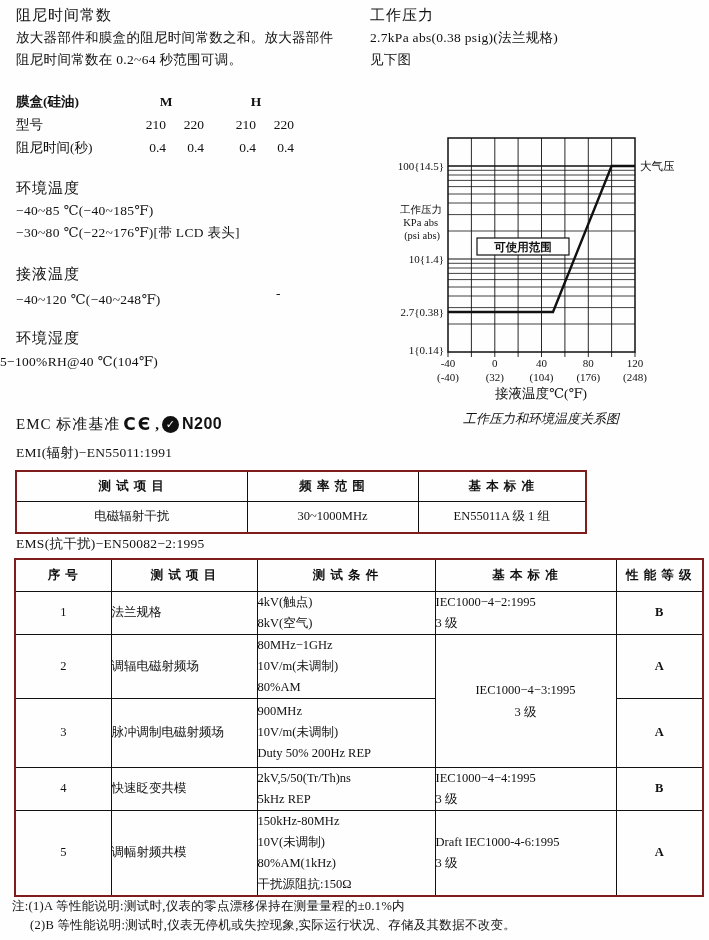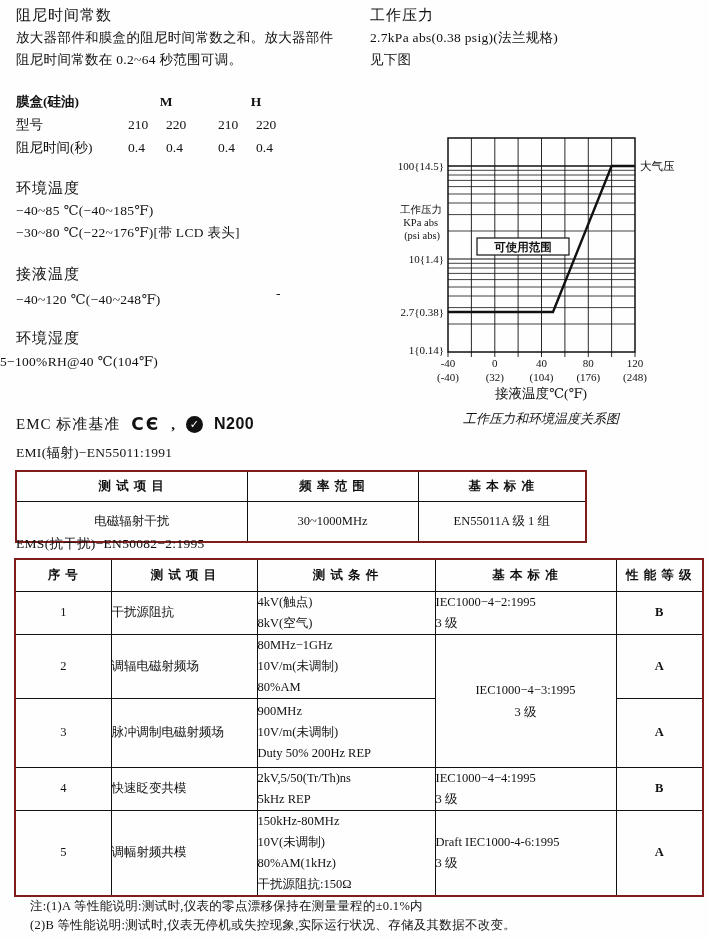--- a/index.html
+++ b/index.html
@@ -7,26 +7,26 @@
     width:709px;height:940px;position:relative;background:#fefefe;
     color:#111;font-family:"Liberation Serif","DejaVu Serif",serif;
     font-size:13.5px;-webkit-font-smoothing:antialiased;overflow:hidden;
   }
   .abs{position:absolute;white-space:nowrap;}
   .h{font-weight:normal;font-size:15px;letter-spacing:1px;}
   .line{font-size:13.5px;letter-spacing:.3px;}
   
   .dgrid{display:grid;grid-template-columns:112px 38px 38px 14px 38px 38px;grid-auto-rows:23px;align-items:center;}
   .dgrid .lab{text-align:left;}
-  .dgrid .val{text-align:left;}
+  .dgrid .val{text-align:right;}
   .dgrid .bold{font-weight:bold;}
   .span2{grid-column:span 2;text-align:center;font-weight:bold;}
   .gapcell{}
   
-  .emcline{display:flex;align-items:center;gap:11px;}
+  .emcline{display:flex;align-items:center;gap:3px;}
   .cemark{font-weight:bold;font-size:17px;letter-spacing:2px;font-family:"DejaVu Sans",sans-serif;}
   .comma{font-size:15px;font-weight:bold;}
   .ctick{width:17px;height:17px;border-radius:50%;background:#111;color:#fff;
     display:inline-flex;align-items:center;justify-content:center;
     font-size:11px;font-weight:bold;font-family:"DejaVu Sans",sans-serif;}
   .n200{font-family:"Liberation Sans","DejaVu Sans",sans-serif;font-weight:700;font-size:16px;letter-spacing:.5px;}
   
   table{border-collapse:collapse;table-layout:fixed;}
   .dtable{border:2px solid #7f1d1d;}
   .dtable th,.dtable td{border:1px solid #111;font-size:12.5px;padding:0;}
@@ -147,21 +147,21 @@
         <col style="width:231px">
         <col style="width:171px">
         <col style="width:168px">
       </colgroup>
     <tbody>
         <tr style="height:30px">
       <th>测 试 项 目</th>
       <th>频 率 范 围</th>
       <th>基 本 标 准</th>
     </tr>
-    <tr style="height:41px">
+    <tr style="height:32px">
       <td class="cell-c">电磁辐射干扰</td>
       <td class="cell-c">30~1000MHz</td>
       <td class="cell-c">EN55011A 级 1 组</td>
     </tr>
   </tbody>
     </table>
 
   <div class="abs line" style="left:16px;top:535px">EMS(抗干扰)−EN50082−2:1995</div>
 
   <table class="abs dtable" style="left:14px;top:558px;width:688px">
@@ -175,21 +175,21 @@
     <tbody>
         <tr style="height:32px">
       <th>序    号</th>
       <th>测 试 项 目</th>
       <th>测 试 条 件</th>
       <th>基 本 标 准</th>
       <th>性 能 等 级</th>
     </tr>
     <tr style="height:42px">
       <td class="cell-c">1</td>
-      <td class="itemcell">干扰源阻抗</td>
+      <td class="itemcell">法兰规格</td>
       <td class="condcell">
         <div>4kV(触点)</div>
         <div>8kV(空气)</div>
       </td>
       <td class="stdcell">
         <div>IEC1000−4−2:1995</div>
         <div>3  级</div>
       </td>
       <td class="grade">B</td>
     </tr>
@@ -241,16 +241,16 @@
       </td>
       <td class="stdcell">
         <div>Draft IEC1000-4-6:1995</div>
         <div>3  级</div>
       </td>
       <td class="grade">A</td>
     </tr>
   </tbody>
     </table>
 
-  <div class="abs note" style="left:30px;top:898px">注:(1)A 等性能说明:测试时,仪表的零点漂移保持在测量量程的±0.1%内</div>
+  <div class="abs note" style="left:12px;top:898px">注:(1)A 等性能说明:测试时,仪表的零点漂移保持在测量量程的±0.1%内</div>
   <div class="abs note" style="left:30px;top:917px">(2)B 等性能说明:测试时,仪表无停机或失控现象,实际运行状况、存储及其数据不改变。</div>
 
 </div>
 
 </body></html>

